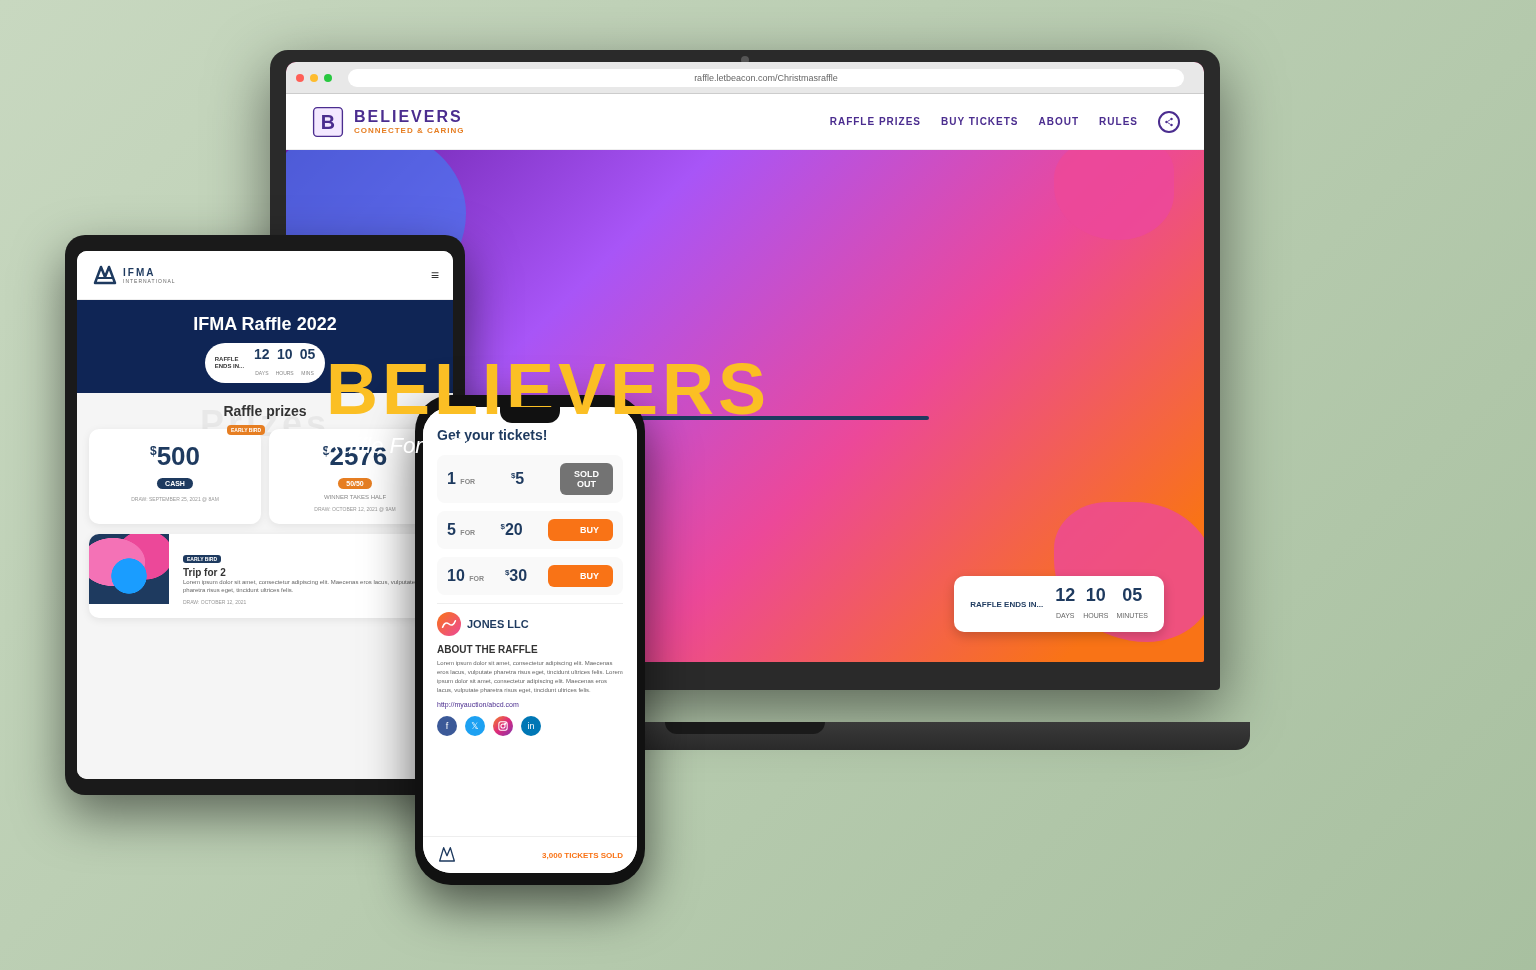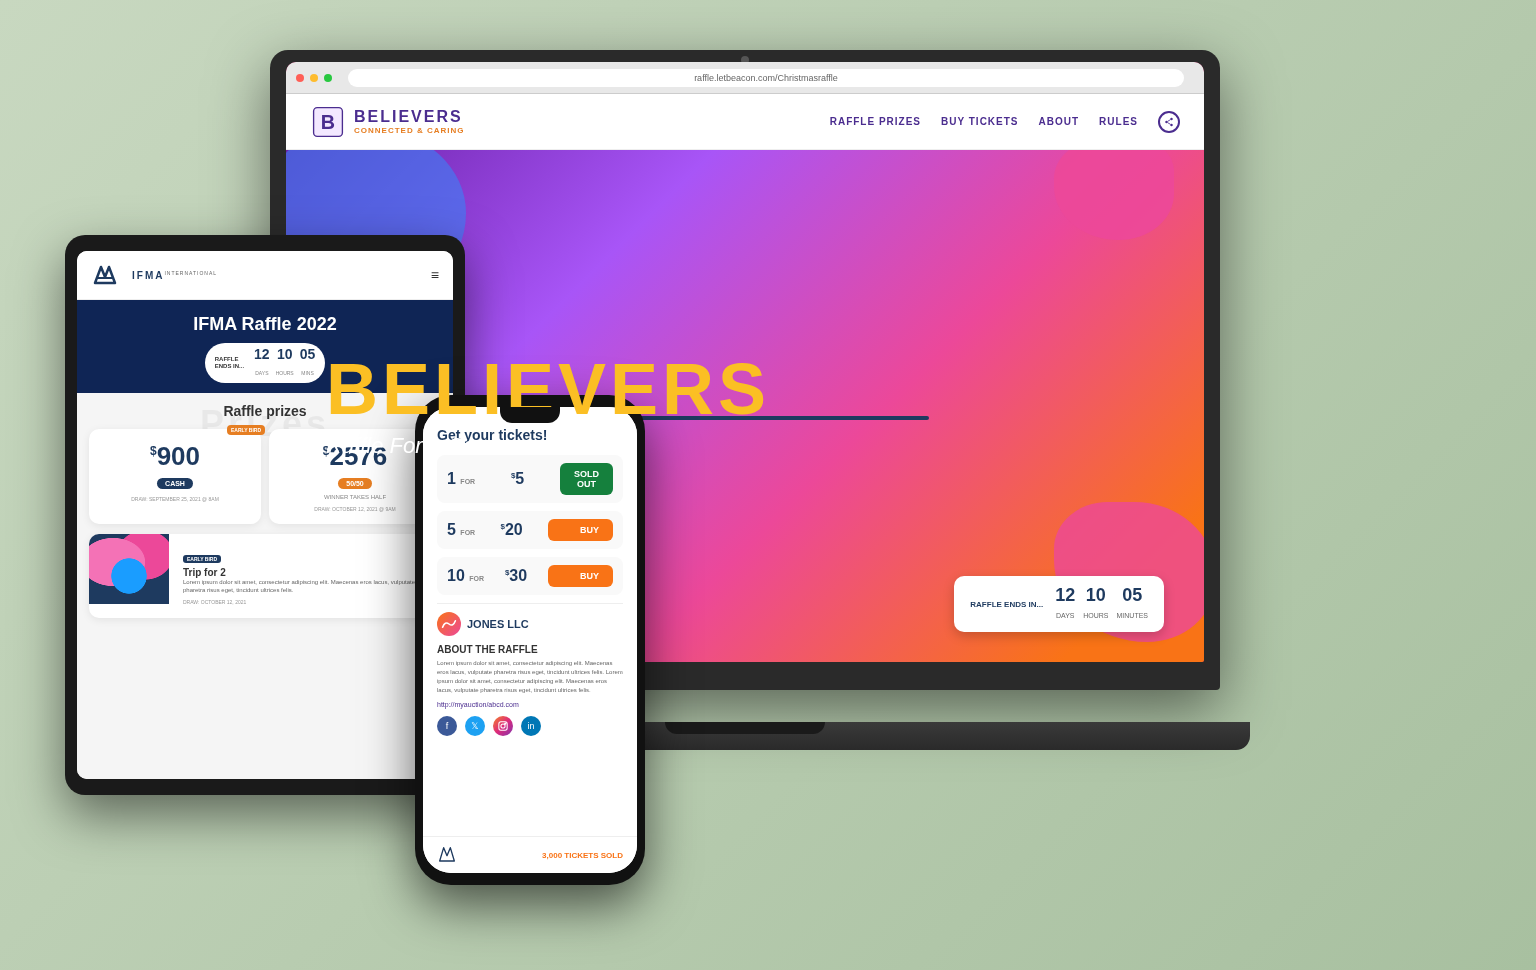--- a/index.html
+++ b/index.html
@@ -658,21 +658,21 @@
       padding: 6px 14px;
       border-radius: 6px;
       font-size: 9px;
       font-weight: 700;
       color: #fff;
       text-align: center;
       min-width: 50px;
     }
 
     .phone-btn-sold {
-      background: #15803d;
+      background: #737373;
     }
 
     .phone-btn-buy {
       background: #f97316;
       padding-left: 32px;
     }
 
     .phone-divider {
       height: 1px;
       background: #eee;
@@ -760,21 +760,21 @@
     
     .b-logo-svg {
       width: 36px; height: 36px;
     }
 
     .ifma-logo {
       display: flex; align-items: center; gap: 4px;
     }
 
     .ifma-text {
-      display: flex; flex-direction: row; margin-left: 9px;
+      display: flex; flex-direction: column;
     }
 
     .ifma-main {
       font-size: 10px;
       font-weight: 900;
       color: #1e3a5f;
       letter-spacing: 2px;
     }
 
     .ifma-sub {
@@ -920,21 +920,21 @@
       <div class="tablet-content">
         <div style="position:relative;">
           <div class="tab-prizes-bg-text">Prizes</div>
           <div class="tab-section-title">Raffle prizes</div>
 
           <div class="tab-prize-row">
 
             <div class="tab-prize-card">
               <div class="tab-prize-badge">EARLY BIRD</div>
               <div class="tab-prize-amount">
-                <sup>$</sup><span>900</span>
+                <sup>$</sup><span>500</span>
               </div>
               <div class="tab-prize-type">CASH</div>
               <div class="tab-prize-draw">DRAW: SEPTEMBER 25, 2021 @ 8AM</div>
             </div>
 
             <div class="tab-prize-card">
               <div class="tab-prize-amount">
                 <sup>$</sup><span>2576</span>
               </div>
               <div class="tab-prize-type tab-prize-type-orange">50/50</div>

